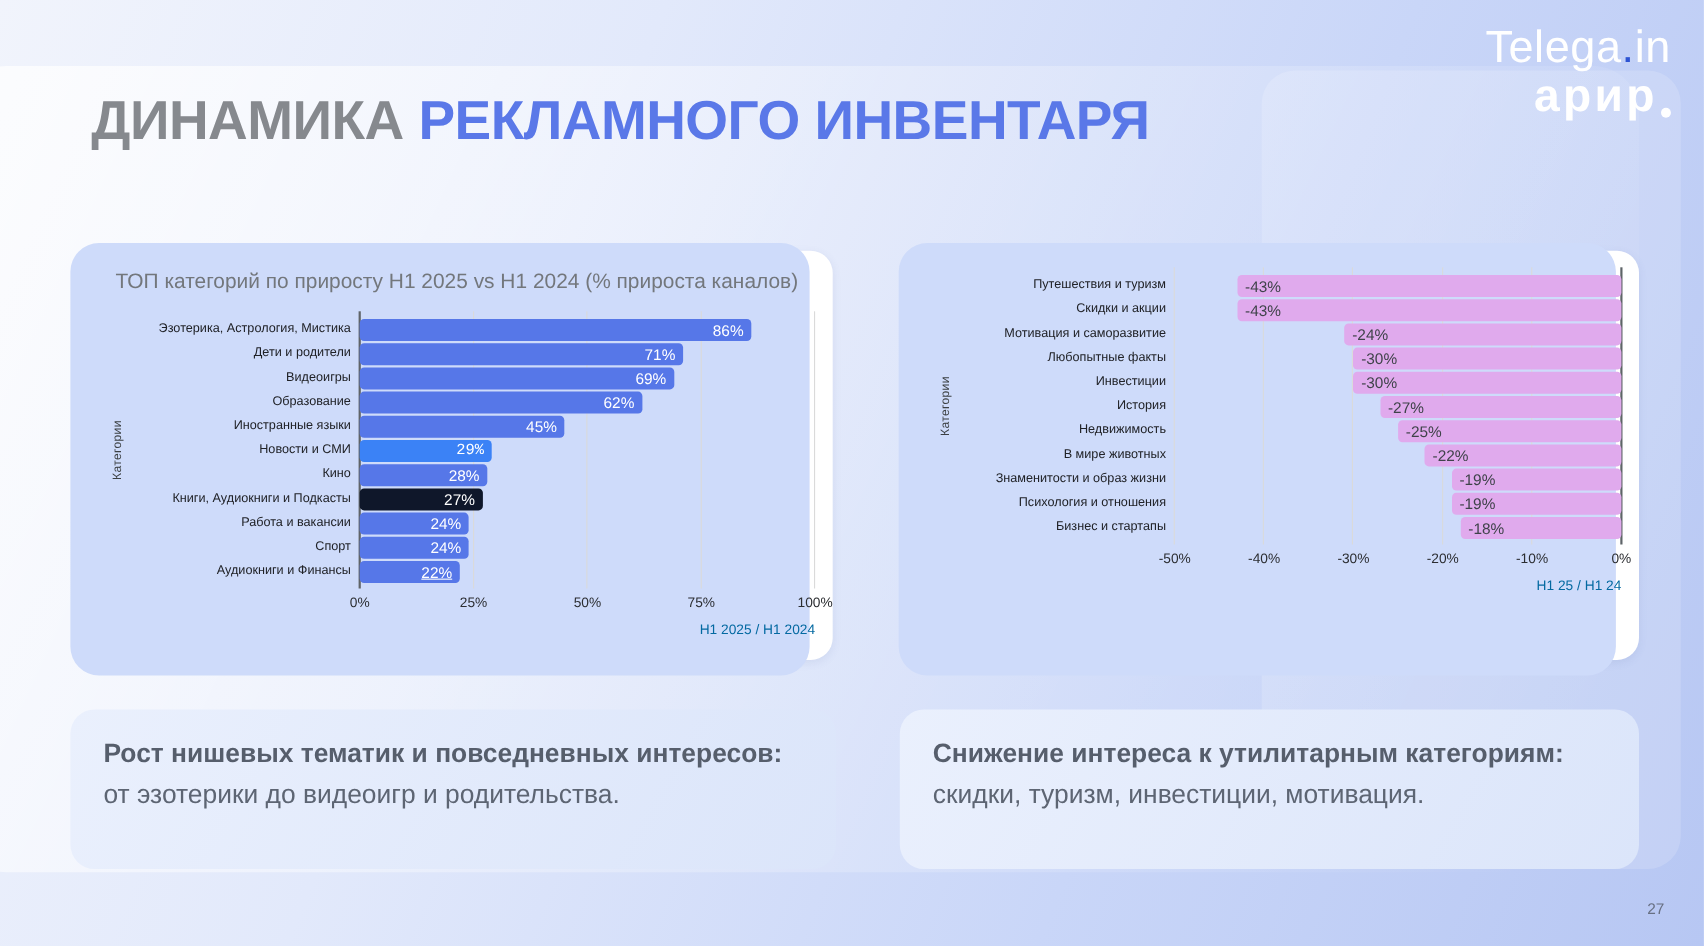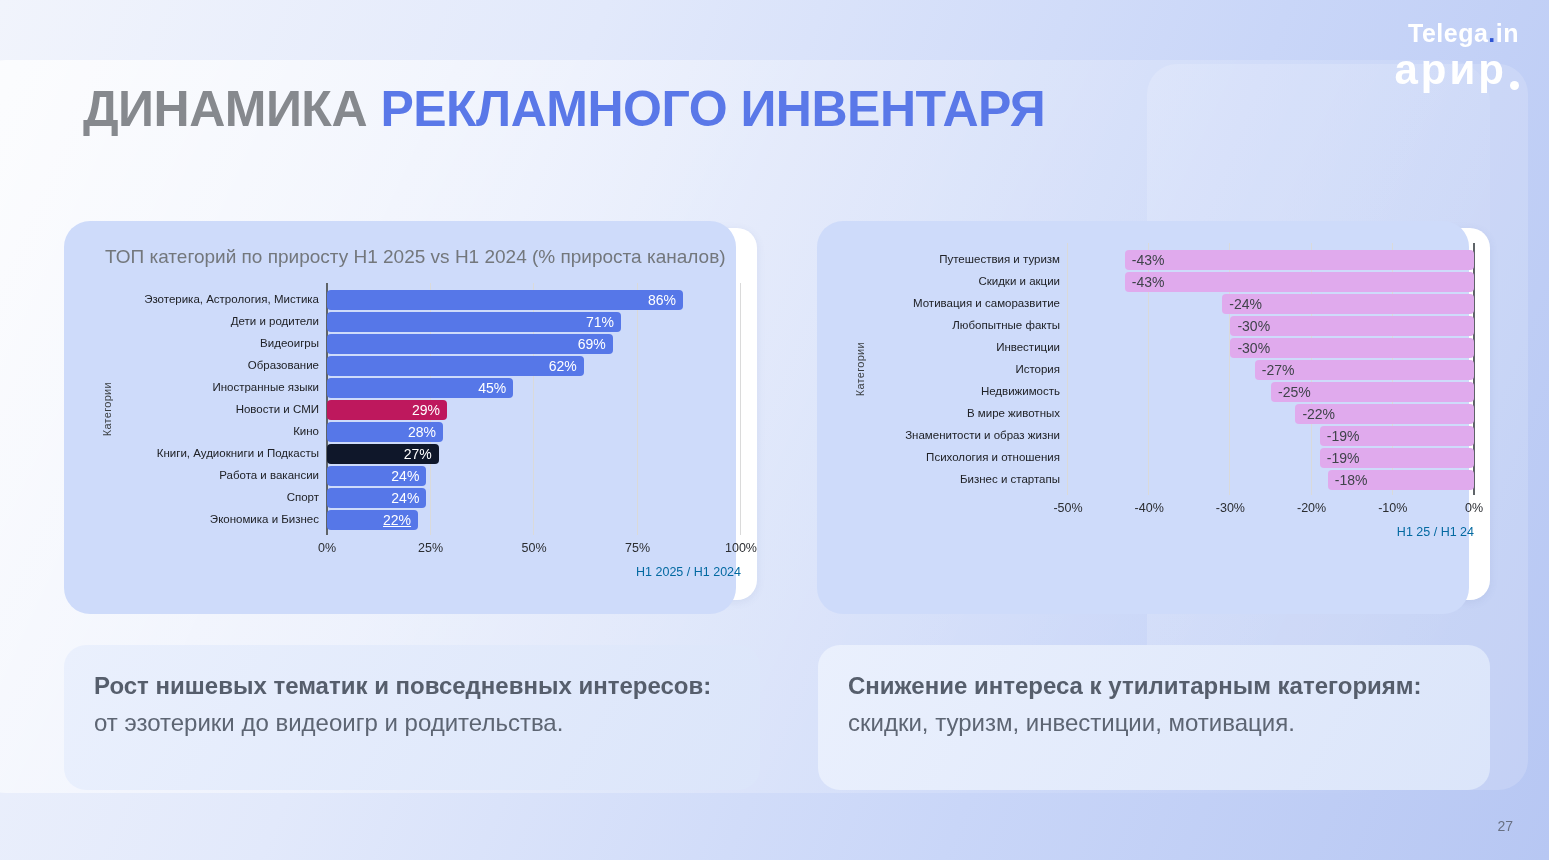--- a/index.html
+++ b/index.html
@@ -15,21 +15,21 @@
     border-radius:42px;
     background:linear-gradient(115deg, rgba(255,255,255,0.78) 0%, rgba(255,255,255,0.30) 45%, rgba(255,255,255,0) 95%); }
 
   
   .slide-title { position:absolute; left:83px; top:80px; font-size:50px; font-weight:800;
     letter-spacing:-0.5px; white-space:nowrap; z-index:3; }
   .t-gray { color:#86898e; }
   .t-blue { color:#5a78e8; }
 
   .logo { position:absolute; right:30px; top:20px; text-align:right; color:#ffffff; z-index:3; }
-  .logo-telega { font-size:25px; font-weight:700; letter-spacing:0.5px; line-height:1.1; }
+  .logo-telega { font-size:41px; font-weight:400; letter-spacing:0.5px; line-height:1.1; }
   .logo-dot { color:#2e54d3; }
   .logo-arir { font-size:42px; font-weight:800; letter-spacing:3px; line-height:1.0; margin-top:1px; }
   .arir-dot { display:inline-block; width:9px; height:9px; border-radius:50%;
     background:#fff; margin-left:3px; margin-bottom:-6px; }
 
   
   .chart-card { position:absolute; top:228px; height:372px; background:#ffffff;
     border-radius:20px; z-index:2; box-sizing:border-box;
     box-shadow:0 2px 8px rgba(80,100,160,0.10); }
   .chart-card::before { content:""; position:absolute; left:-21px; top:-7px;
@@ -106,21 +106,21 @@
                 <div class="cat">Эзотерика, Астрология, Мистика</div>
                 <div class="cat">Дети и родители</div>
                 <div class="cat">Видеоигры</div>
                 <div class="cat">Образование</div>
                 <div class="cat">Иностранные языки</div>
                 <div class="cat">Новости и СМИ</div>
                 <div class="cat">Кино</div>
                 <div class="cat">Книги, Аудиокниги и Подкасты</div>
                 <div class="cat">Работа и вакансии</div>
                 <div class="cat">Спорт</div>
-                <div class="cat">Экономика и Бизнес</div>
+                <div class="cat">Аудиокниги и Финансы</div>
               </div>
             <div class="plot">
                 <div class="grid zero" style="left: calc(0% - 1px);"></div>
                 <div class="grid" style="left: calc(25% - 1px);"></div>
                 <div class="grid" style="left: calc(50% - 1px);"></div>
                 <div class="grid" style="left: calc(75% - 1px);"></div>
                 <div class="grid" style="left: calc(100% - 1px);"></div>
                 <div class="brow">
                   <div class="bar pos" style="width: 86%; left: 0%; background: rgb(86, 119, 232); color: rgb(255, 255, 255);">86%</div>
                 </div>
@@ -130,21 +130,21 @@
                 <div class="brow">
                   <div class="bar pos" style="width: 69%; left: 0%; background: rgb(86, 119, 232); color: rgb(255, 255, 255);">69%</div>
                 </div>
                 <div class="brow">
                   <div class="bar pos" style="width: 62%; left: 0%; background: rgb(86, 119, 232); color: rgb(255, 255, 255);">62%</div>
                 </div>
                 <div class="brow">
                   <div class="bar pos" style="width: 45%; left: 0%; background: rgb(86, 119, 232); color: rgb(255, 255, 255);">45%</div>
                 </div>
                 <div class="brow">
-                  <div class="bar pos" style="width: 29%; left: 0%; background: #be185d; color: rgb(255, 255, 255);">29%</div>
+                  <div class="bar pos" style="width: 29%; left: 0%; background: #3b82f6; color: rgb(255, 255, 255); font-family: Liberation Mono, monospace;">29%</div>
                 </div>
                 <div class="brow">
                   <div class="bar pos" style="width: 28%; left: 0%; background: rgb(86, 119, 232); color: rgb(255, 255, 255);">28%</div>
                 </div>
                 <div class="brow">
                   <div class="bar pos" style="width: 27%; left: 0%; background: #0f172a; color: rgb(255, 255, 255);">27%</div>
                 </div>
                 <div class="brow">
                   <div class="bar pos" style="width: 24%; left: 0%; background: rgb(86, 119, 232); color: rgb(255, 255, 255);">24%</div>
                 </div>

